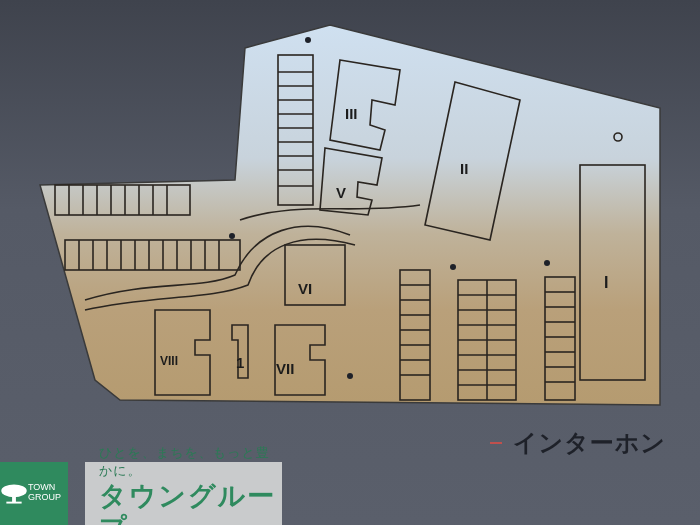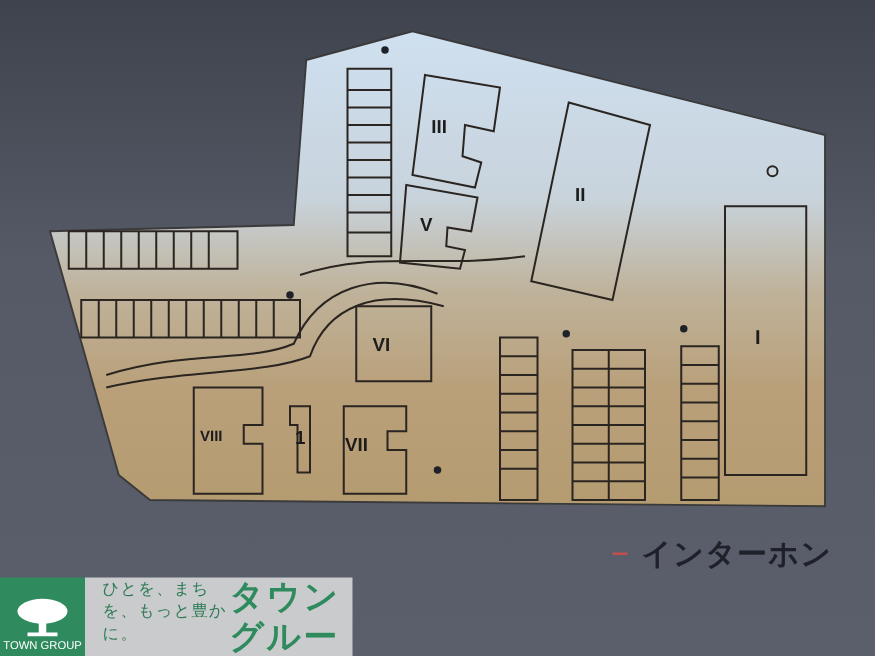--- a/index.html
+++ b/index.html
@@ -6,26 +6,26 @@
   body{width:700px;height:525px;overflow:hidden;background:#505561;position:relative;font-family:"DejaVu Sans",sans-serif;}
   #board{position:absolute;left:0;top:0;width:700px;height:525px;background:linear-gradient(180deg,#3f434d 0%,#555a66 40%,#5a5f6b 100%);}
   svg{position:absolute;left:0;top:0;}
   .legend{position:absolute;left:485px;top:425px;color:#1e2129;font-weight:bold;}
   .legend-row{display:flex;align-items:center;height:36px;}
   .legend-mark{width:22px;display:flex;justify-content:center;align-items:center;}
   .intercom-mark{width:12px;height:2px;background:#c0504d;}
   .post-mark{width:9px;height:9px;border-radius:50%;background:#1e2129;}
   .legend-label{font-size:24px;margin-left:6px;letter-spacing:1px;}
   .brand{position:absolute;left:0;top:462px;height:63px;width:282px;display:flex;}
-  .brand-logo{width:68px;height:63px;background:#2f8a5e;display:flex;flex-direction:column;align-items:center;justify-content:flex-end;}
+  .brand-logo{width:68px;height:63px;background:#2f8a5e;display:flex;align-items:center;justify-content:flex-end;}
   .brand-logo-name{color:#fff;font-size:9px;font-family:"Liberation Sans",sans-serif;margin-bottom:4px;}
-  .brand-text{flex:1;background:#c9cbcc;display:flex;flex-direction:row;padding-left:14px;justify-content:center;}
+  .brand-text{flex:1;background:#c9cbcc;display:flex;flex-direction:column;padding-left:14px;justify-content:center;margin-left:17px;}
   .brand-slogan{font-size:13px;color:#2b7a55;letter-spacing:1px;}
   .brand-name{font-size:27px;color:#2f8a5e;font-weight:bold;letter-spacing:2px;line-height:32px;}
-  .bldg-label{position:absolute;font-family:"Liberation Sans",sans-serif;font-weight:bold;color:#1c1c1c;}
+  .bldg-label{position:absolute;font-family:"Liberation Sans",sans-serif;font-weight:bold;color:#1c1c1c;margin-top:12px;}
 </style>
 </head>
 <body>
 
 <div id="board">
   <svg width="700" height="525" viewBox="0 0 700 525">
     <defs>
       <linearGradient id="metal" x1="0" y1="0" x2="0" y2="1">
         <stop offset="0" stop-color="#cfe0f0"></stop>
         <stop offset="0.35" stop-color="#c8d3dc"></stop>

